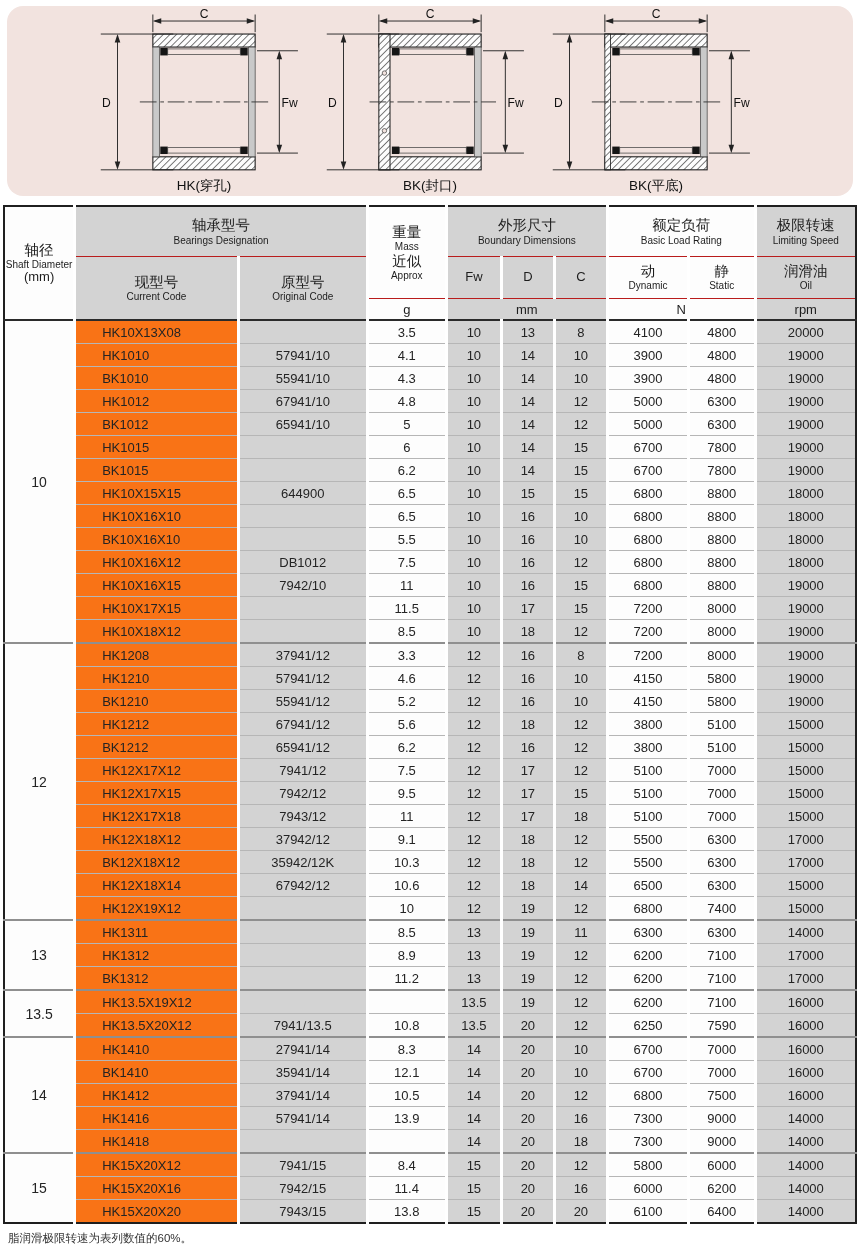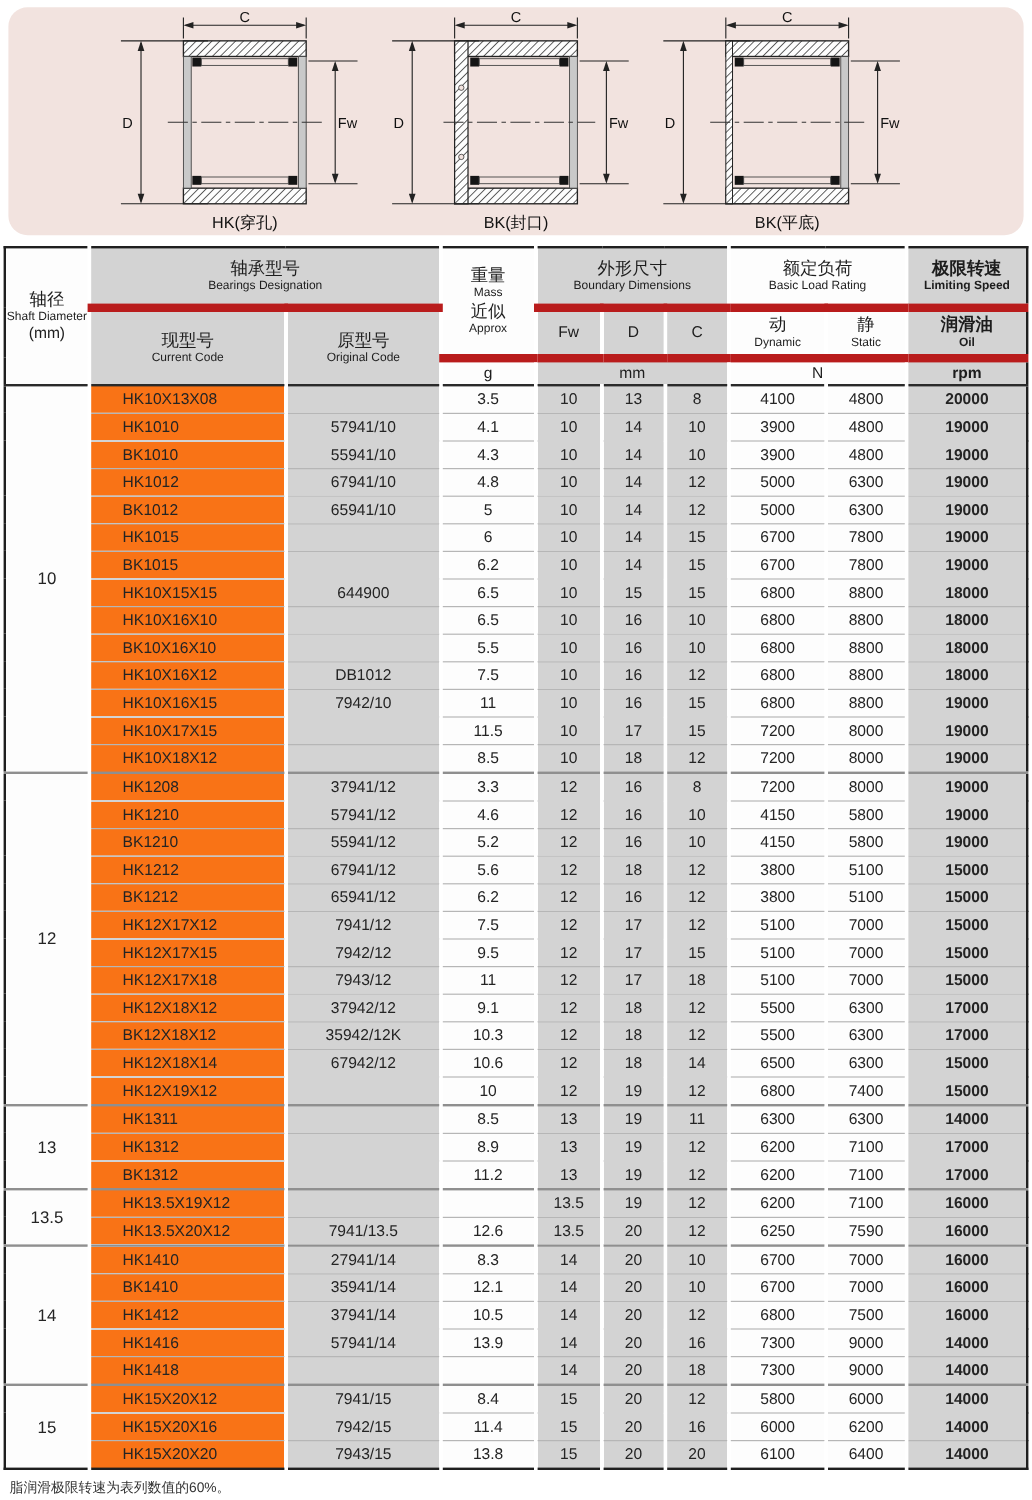--- a/index.html
+++ b/index.html
@@ -18,24 +18,24 @@
   .drawing svg { width:220px; height:186px; display:block; }
   svg text { font-family:"Liberation Sans", sans-serif; }
   svg text.dim { font-size:13px; fill:#111; }
   svg text.cap { font-size:14.5px; fill:#111; }
   
   table {
     table-layout:fixed; width:854px; margin-left:3px;
     border-collapse:collapse; border:2.5px solid #1f1f1f; background:#fff;
   }
   th, td { border-right:3px solid #fff; overflow:hidden; white-space:nowrap; padding:0; }
-  th:last-child, td:last-child { border-right:none;font-weight:bold; }
+  th:last-child, td:last-child { border-right:none; }
   thead th {
     font-weight:normal; color:#1d1d1d; text-align:center;
-    border-bottom:7px solid #b91c1c; vertical-align:middle;
+    border-bottom:1px solid #b91c1c; vertical-align:middle;
   }
   thead tr.hr1 { height:50px; }
   thead tr.hr2 { height:42px; }
   thead tr.hr3 { height:22px; }
   thead tr.hr3 th, th.toBottom { border-bottom:2.5px solid #2a2a2a;margin-left:34px; }
   .gray  { background:#d3d3d3; }
   .white { background:#fdfdfd; }
   .cn   { display:block; font-size:14.5px; line-height:1.25; }
   .en   { display:block; font-size:10px; line-height:1.15; }
   .unit { font-size:13px; }
@@ -606,21 +606,21 @@
         <td class="dimc">13.5</td>
         <td class="dimc">19</td>
         <td class="dimc">12</td>
         <td class="load">6200</td>
         <td class="load">7100</td>
         <td class="oil">16000</td>
       </tr>
       <tr>
         <td class="cur">HK13.5X20X12</td>
         <td class="org">7941/13.5</td>
-        <td class="mass">12.6</td>
+        <td class="mass">10.8</td>
         <td class="dimc">13.5</td>
         <td class="dimc">20</td>
         <td class="dimc">12</td>
         <td class="load">6250</td>
         <td class="load">7590</td>
         <td class="oil">16000</td>
       </tr>
       <tr class="gstart">
         <td rowspan="5" class="shaft">14</td>
         <td class="cur">HK1410</td>

